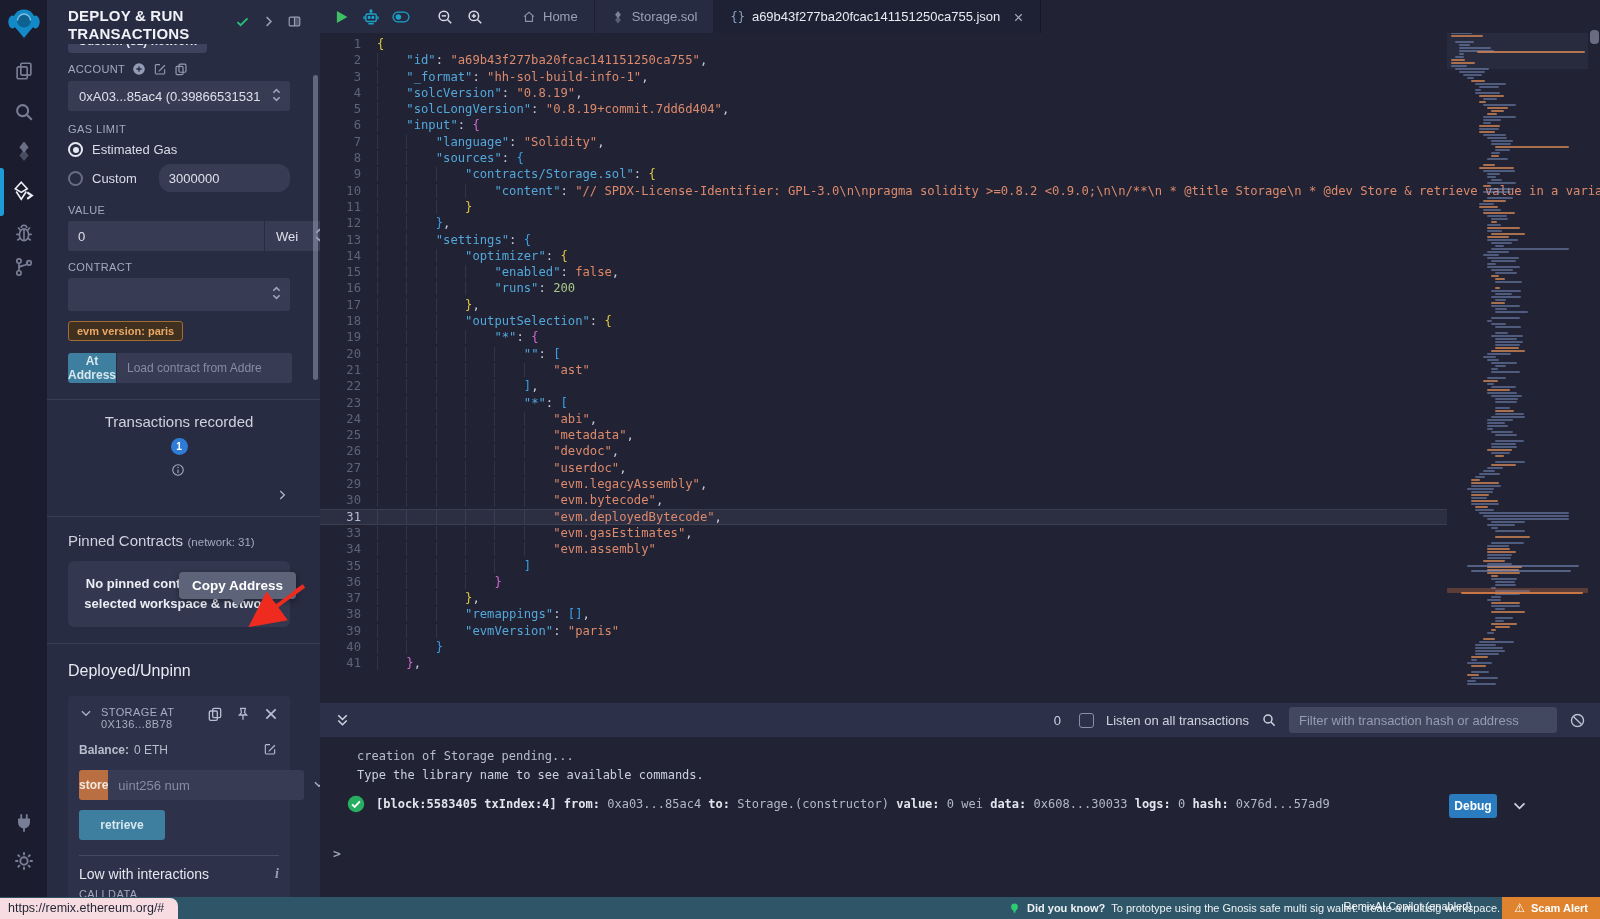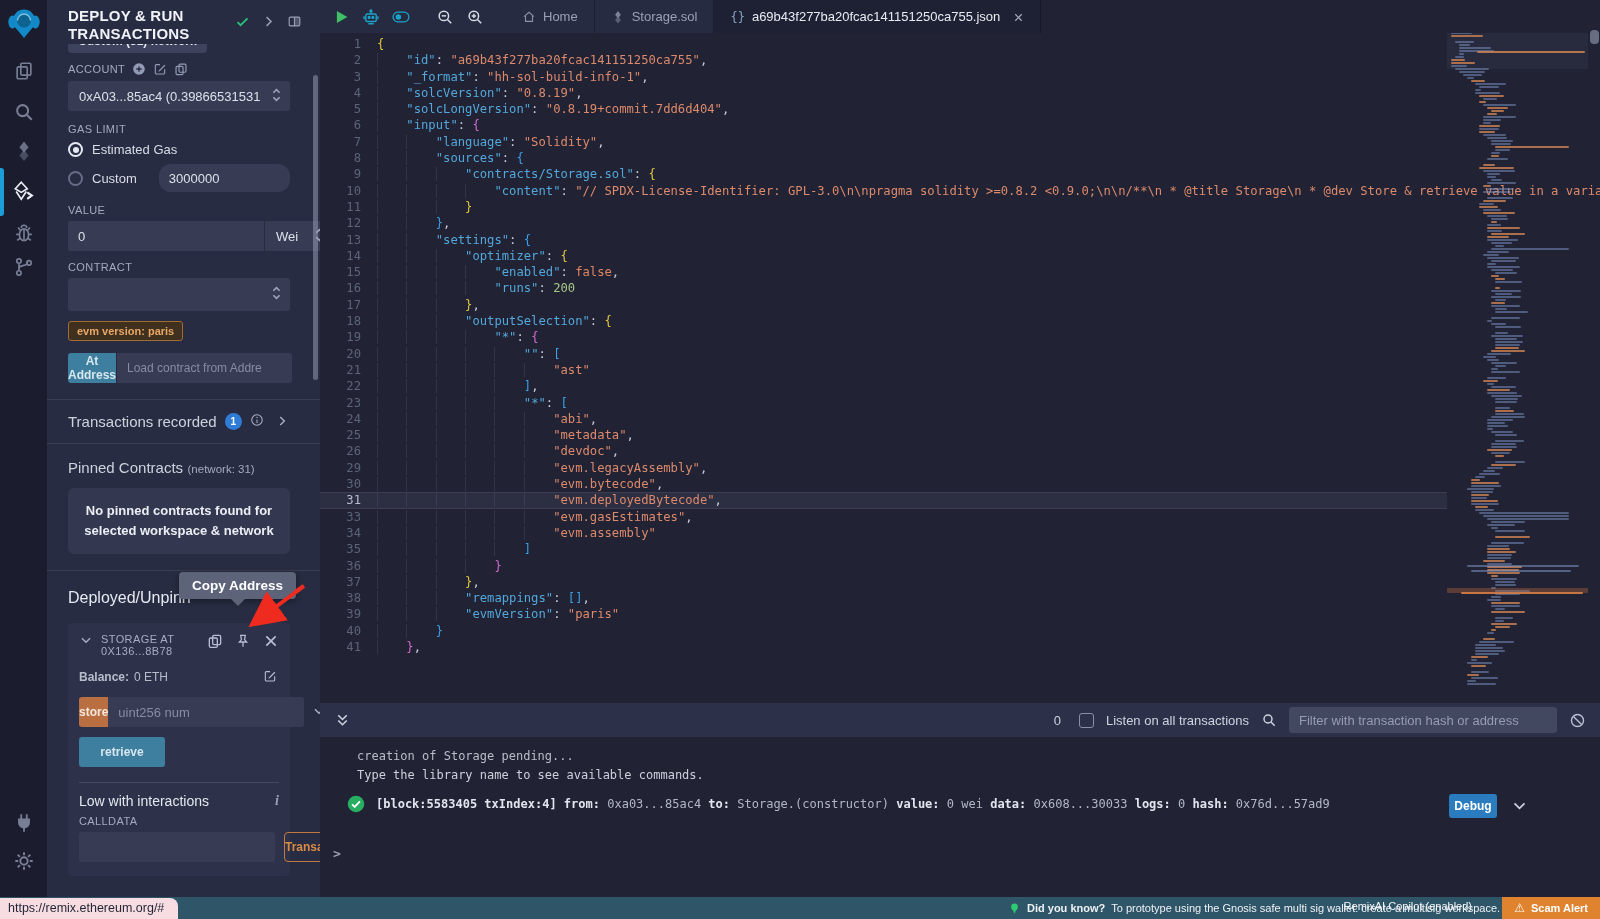--- a/index.html
+++ b/index.html
@@ -41,21 +41,21 @@
   .tinput{ height:28px; background:#373c54; border:none; border-radius:3px; color:#dde0ea;
            font-size:13px; padding:0 10px; font-family:"Liberation Sans",sans-serif; outline:none; }
   .tinput::placeholder{ color:#868ca2; }
   .row{ display:flex; align-items:center; }
   .evm-pill{ display:inline-block; margin-top:10px; font-size:11px; font-weight:bold; color:#e8a765;
              background:#40301f; border:1px solid #a06c30; border-radius:3px; padding:3px 8px; }
   .btn{ border:none; border-radius:3px; font-family:"Liberation Sans",sans-serif; font-size:12px; font-weight:bold; cursor:pointer; }
   .btn-teal{ background:#3e7e9e; color:#d6e7ef; }
   .divider{ border-top:1px solid rgba(255,255,255,.09); margin:16px -30px 0 -21px; }
   .sec-title{ font-size:15px; color:#ced2dd; }
-  .txrec{ display:flex; align-items:center; gap:8px; padding:13px 0; }
+  .txrec{ display:flex; align-items:center; gap:8px; padding:13px 0;flex-direction:column; }
   .badge-blue{ width:17px; height:17px; background:#2e7cd6; color:#fff; border-radius:50%; font-size:10px;
                font-weight:bold; display:flex; align-items:center; justify-content:center; }
   .empty-box{ margin-top:11px; background:#333850; border-radius:6px; padding:13px 8px; text-align:center;
               font-size:13px; font-weight:bold; color:#eceef4; line-height:1.55; }
   .card{ margin-top:16px; background:#2d3149; border-radius:4px; padding:10px 11px 14px; }
   .card-head{ display:flex; align-items:flex-start; gap:8px; color:#a7adc2; }
   .card-title{ font-size:11px; letter-spacing:.4px; }
   .card-icos{ margin-left:auto; display:flex; gap:12px; color:#b7bdd2; }
   .card-icos .mi, .card-head .mi{ width:16px; height:16px; }
   .card-icos .mi svg{ width:16px; height:16px; }
@@ -478,20 +478,21 @@
           <div class="cl"><span class="ln">17</span><span class="ct"><span class="ind">    </span><span class="ind">    </span><span class="ind">    </span><span class="tk-y">}</span><span class="tk-p">,</span></span></div>
           <div class="cl"><span class="ln">18</span><span class="ct"><span class="ind">    </span><span class="ind">    </span><span class="ind">    </span><span class="tk-k">"outputSelection"</span><span class="tk-p">: </span><span class="tk-y">{</span></span></div>
           <div class="cl"><span class="ln">19</span><span class="ct"><span class="ind">    </span><span class="ind">    </span><span class="ind">    </span><span class="ind">    </span><span class="tk-k">"*"</span><span class="tk-p">: </span><span class="tk-m">{</span></span></div>
           <div class="cl"><span class="ln">20</span><span class="ct"><span class="ind">    </span><span class="ind">    </span><span class="ind">    </span><span class="ind">    </span><span class="ind">    </span><span class="tk-k">""</span><span class="tk-p">: </span><span class="tk-u">[</span></span></div>
           <div class="cl"><span class="ln">21</span><span class="ct"><span class="ind">    </span><span class="ind">    </span><span class="ind">    </span><span class="ind">    </span><span class="ind">    </span><span class="ind">    </span><span class="tk-s">"ast"</span></span></div>
           <div class="cl"><span class="ln">22</span><span class="ct"><span class="ind">    </span><span class="ind">    </span><span class="ind">    </span><span class="ind">    </span><span class="ind">    </span><span class="tk-u">]</span><span class="tk-p">,</span></span></div>
           <div class="cl"><span class="ln">23</span><span class="ct"><span class="ind">    </span><span class="ind">    </span><span class="ind">    </span><span class="ind">    </span><span class="ind">    </span><span class="tk-k">"*"</span><span class="tk-p">: </span><span class="tk-u">[</span></span></div>
           <div class="cl"><span class="ln">24</span><span class="ct"><span class="ind">    </span><span class="ind">    </span><span class="ind">    </span><span class="ind">    </span><span class="ind">    </span><span class="ind">    </span><span class="tk-s">"abi"</span><span class="tk-p">,</span></span></div>
           <div class="cl"><span class="ln">25</span><span class="ct"><span class="ind">    </span><span class="ind">    </span><span class="ind">    </span><span class="ind">    </span><span class="ind">    </span><span class="ind">    </span><span class="tk-s">"metadata"</span><span class="tk-p">,</span></span></div>
           <div class="cl"><span class="ln">26</span><span class="ct"><span class="ind">    </span><span class="ind">    </span><span class="ind">    </span><span class="ind">    </span><span class="ind">    </span><span class="ind">    </span><span class="tk-s">"devdoc"</span><span class="tk-p">,</span></span></div>
+          <div class="cl"><span class="ln">27</span><span class="ct"><span class="ind">    </span><span class="ind">    </span><span class="ind">    </span><span class="ind">    </span><span class="ind">    </span><span class="ind">    </span><span class="tk-s">"userdoc"</span><span class="tk-p">,</span></span></div>
           <div class="cl"><span class="ln">29</span><span class="ct"><span class="ind">    </span><span class="ind">    </span><span class="ind">    </span><span class="ind">    </span><span class="ind">    </span><span class="ind">    </span><span class="tk-s">"evm.legacyAssembly"</span><span class="tk-p">,</span></span></div>
           <div class="cl"><span class="ln">30</span><span class="ct"><span class="ind">    </span><span class="ind">    </span><span class="ind">    </span><span class="ind">    </span><span class="ind">    </span><span class="ind">    </span><span class="tk-s">"evm.bytecode"</span><span class="tk-p">,</span></span></div>
           <div class="cl active"><span class="ln">31</span><span class="ct"><span class="ind">    </span><span class="ind">    </span><span class="ind">    </span><span class="ind">    </span><span class="ind">    </span><span class="ind">    </span><span class="tk-s">"evm.deployedBytecode"</span><span class="tk-p">,</span></span></div>
           <div class="cl"><span class="ln">33</span><span class="ct"><span class="ind">    </span><span class="ind">    </span><span class="ind">    </span><span class="ind">    </span><span class="ind">    </span><span class="ind">    </span><span class="tk-s">"evm.gasEstimates"</span><span class="tk-p">,</span></span></div>
           <div class="cl"><span class="ln">34</span><span class="ct"><span class="ind">    </span><span class="ind">    </span><span class="ind">    </span><span class="ind">    </span><span class="ind">    </span><span class="ind">    </span><span class="tk-s">"evm.assembly"</span></span></div>
           <div class="cl"><span class="ln">35</span><span class="ct"><span class="ind">    </span><span class="ind">    </span><span class="ind">    </span><span class="ind">    </span><span class="ind">    </span><span class="tk-u">]</span></span></div>
           <div class="cl"><span class="ln">36</span><span class="ct"><span class="ind">    </span><span class="ind">    </span><span class="ind">    </span><span class="ind">    </span><span class="tk-m">}</span></span></div>
           <div class="cl"><span class="ln">37</span><span class="ct"><span class="ind">    </span><span class="ind">    </span><span class="ind">    </span><span class="tk-y">}</span><span class="tk-p">,</span></span></div>
           <div class="cl"><span class="ln">38</span><span class="ct"><span class="ind">    </span><span class="ind">    </span><span class="ind">    </span><span class="tk-k">"remappings"</span><span class="tk-p">: </span><span class="tk-u">[]</span><span class="tk-p">,</span></span></div>
           <div class="cl"><span class="ln">39</span><span class="ct"><span class="ind">    </span><span class="ind">    </span><span class="ind">    </span><span class="tk-k">"evmVersion"</span><span class="tk-p">: </span><span class="tk-s">"paris"</span></span></div>

